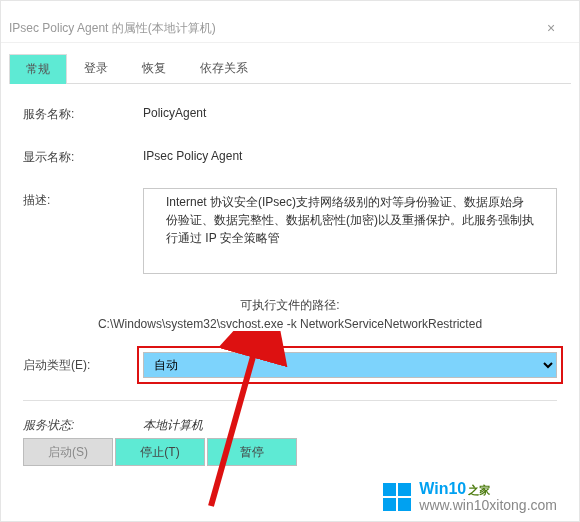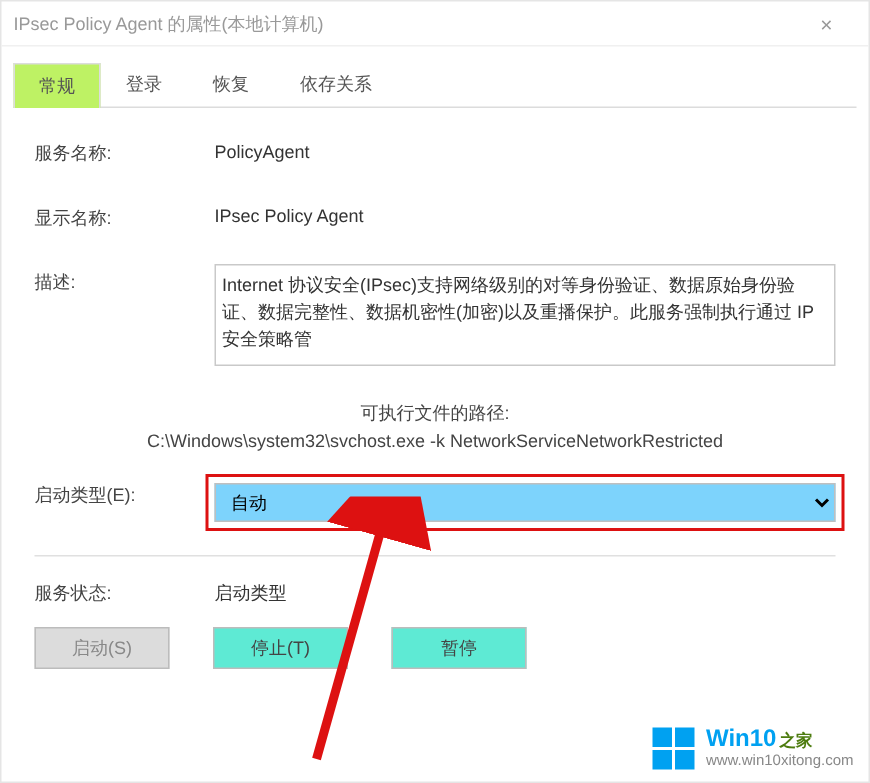--- a/index.html
+++ b/index.html
@@ -1,44 +1,44 @@
 <!DOCTYPE html>
 <html><head>
 <meta charset="utf-8">
 <style>
   * { box-sizing: border-box; margin: 0; padding: 0; }
   html, body { width: 580px; height: 522px; font-family: "Microsoft YaHei", "Segoe UI", sans-serif; font-size: 12px; background: #fff; color: #333; overflow: hidden; }
   .window { width: 580px; height: 522px; background: #fff; position: relative; border: 1px solid #e5e5e5; }
-  .titlebar { height: 30px; line-height: 30px; padding: 0 8px; color: #999; display: flex; justify-content: space-between; align-items: center; border-bottom: 1px solid #f0f0f0; }
+  .titlebar { height: 30px; line-height: 30px; padding: 0 8px; color: #999; display: flex; justify-content: space-between; align-items: center; border-bottom: 1px solid #f0f0f0; margin-top: 12px; }
   .titlebar .title { font-size: 12px; }
   .titlebar .close { width: 40px; text-align: center; color: #999; font-size: 14px; cursor: pointer; }
   .tabs { margin: 10px 8px 0 8px; display: flex; border-bottom: 1px solid #dcdcdc; }
   .tab { padding: 6px 16px; border: 1px solid transparent; border-bottom: none; color: #555; cursor: pointer; }
-  .tab.active { border-color: #dcdcdc; background: #bef264; position: relative; top: 1px; }
+  .tab.active { border-color: #dcdcdc; background: #5eead4; position: relative; top: 1px; }
   .content { padding: 18px 22px 0 22px; }
   .row { display: flex; align-items: flex-start; margin-bottom: 22px; }
   .label { width: 120px; flex: none; color: #444; padding-top: 4px; }
   .value { flex: 1; color: #333; padding-top: 4px; }
-  .desc-box { flex: 1; height: 68px; border: 1px solid #c9c9c9; padding: 4px 4px; font-size: 12px; line-height: 1.5; color: #333; overflow: hidden; }
+  .desc-box { flex: 1; height: 86px; border: 1px solid #c9c9c9; padding: 4px 22px; font-size: 12px; line-height: 1.5; color: #333; overflow: hidden; }
   .exec-block { margin: 4px 0 18px 0; color: #444; line-height: 1.6; text-align: center; }
   .select-wrap { flex: 1; position: relative; }
   .select-hl { border: 2px solid #d11; padding: 4px; margin: -6px; }
   select { width: 100%; height: 26px; border: 1px solid #bfbfbf; background: #7dd3fc; font-family: inherit; font-size: 12px; padding: 0 6px; }
   .divider { border: none; border-top: 1px solid #e0e0e0; margin: 22px 0 16px 0; }
-  .status-row { display: flex; align-items: center; margin-bottom: 14px; }
-  .buttons { display: flex; gap: 29px; margin-left: 0; }
+  .status-row { display: flex; align-items: center; margin-bottom: 4px; font-style: italic; }
+  .buttons { display: flex; gap: 2px; margin-left: 0; }
   .btn { min-width: 90px; height: 28px; border: 1px solid #bcbcbc; background: #5eead4; color: #444; cursor: pointer; font-family: inherit; font-size: 12px; }
   .btn[disabled] { background: #dcdcdc; color: #888; cursor: default; }
-  .watermark { position: absolute; right: 10px; bottom: 8px; display: flex; align-items: center; gap: 8px; }
+  .watermark { position: absolute; right: 22px; bottom: 8px; display: flex; align-items: center; gap: 8px; }
   .winflag { width: 28px; height: 28px; display: grid; grid-template-columns: 1fr 1fr; grid-template-rows: 1fr 1fr; gap: 2px; }
   .winflag span { background: #00a1f1; }
   .wm-text { display: flex; flex-direction: column; line-height: 1.1; }
   .wm-text .t1 { color: #00a1f1; font-size: 16px; font-weight: 600; display: flex; align-items: baseline; }
   .wm-text .t1 .zh { color: #4d7c0f; font-size: 11px; margin-left: 2px; }
-  .wm-text .t2 { color: #888; font-size: 10px; }
+  .wm-text .t2 { color: #888; font-size: 14px; }
   .arrow { position: absolute; pointer-events: none; }
   .arrow svg { display: block; }
 </style>
 </head>
 <body>
 
 <div class="window">
 
   <div class="titlebar">
     <span class="title">IPsec Policy Agent 的属性(本地计算机)</span>
@@ -67,36 +67,36 @@
     <div class="row">
       <div class="label">描述:</div>
       <div class="desc-box">Internet 协议安全(IPsec)支持网络级别的对等身份验证、数据原始身份验证、数据完整性、数据机密性(加密)以及重播保护。此服务强制执行通过 IP 安全策略管</div>
     </div>
 
     <div class="exec-block">
       <div>可执行文件的路径:</div>
       <div>C:\Windows\system32\svchost.exe -k NetworkServiceNetworkRestricted</div>
     </div>
 
-    <div class="row" style="margin-bottom:10px;">
+    <div class="row" style="align-items:center; margin-bottom:10px;">
       <div class="label" style="padding-top:0;">启动类型(E):</div>
       <div class="select-wrap">
         <div class="select-hl">
           <select>
             <option>自动</option>
           </select>
         </div>
       </div>
     </div>
 
     <hr class="divider">
 
     <div class="status-row">
       <div class="label" style="padding-top:0;">服务状态:</div>
-      <div class="value" style="padding-top:0;">启动类型</div>
+      <div class="value" style="padding-top:0;">本地计算机</div>
     </div>
 
     <div class="buttons">
       <button class="btn" disabled=""><span>启动(S)</span></button>
       <button class="btn"><span>停止(T)</span></button>
       <button class="btn"><span>暂停</span></button>
     </div>
 
   </div>
 

